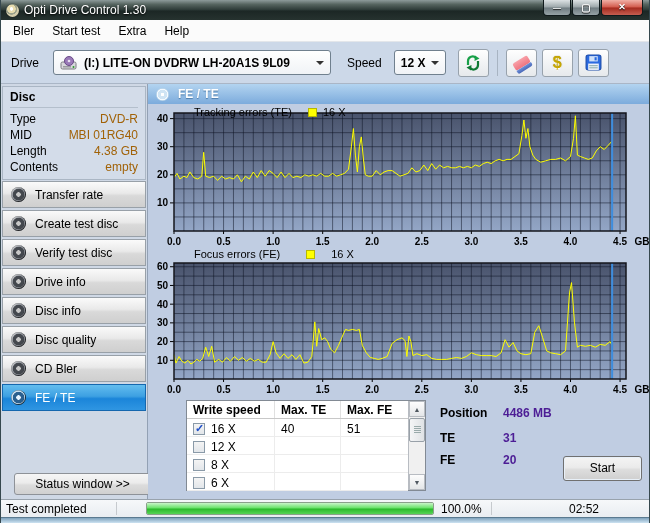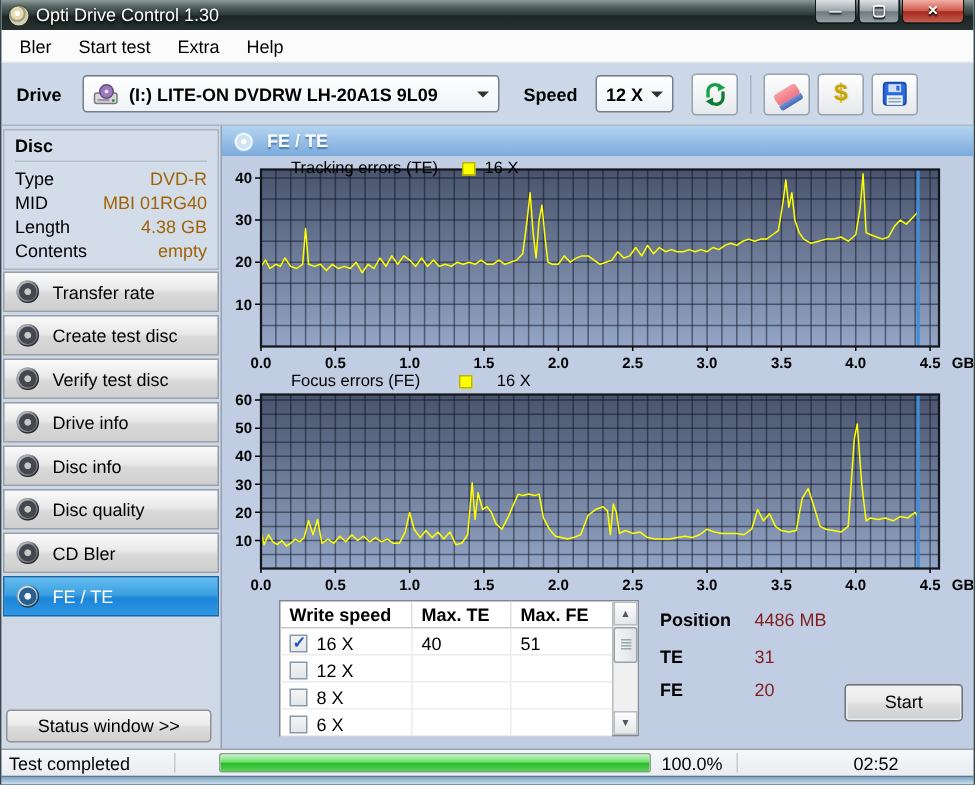--- a/index.html
+++ b/index.html
@@ -30,21 +30,21 @@
   .win-btn.close::before { content:"✕"; }
 
   
   .menubar { height:22px; background:#fbfbfb; border-bottom:1px solid #e3e6ea;
     display:flex; align-items:center; padding-left:3px; }
   .menu-item { padding:3px 9px; }
 
   
   .toolbar { height:42px; background:#ccd8e8; border-bottom:1px solid #aab6c6;
     display:flex; align-items:center; }
-  .tool-label { font-weight:bold; }
+  .tool-label { font-weight:normal; }
   .combo { height:25px; background:linear-gradient(180deg,#ffffff,#f0f3f6); border:1px solid #70808e;
     border-radius:3px; display:flex; align-items:center; padding:0 6px; }
   .combo .arrow { width:0; height:0; border-left:4px solid transparent; border-right:4px solid transparent;
     border-top:4px solid #333; margin-left:auto; }
   .drive-combo { width:278px; margin-left:14px; font-weight:bold; }
   .speed-combo { width:52px; margin-left:12px; font-weight:bold; }
   .tool-btn { width:31px; height:28px; border:1px solid #98a2ac; border-radius:3px;
     background:linear-gradient(180deg,#fefefe,#e6e9ec); display:flex; align-items:center; justify-content:center; }
   .tool-sep { width:1px; height:26px; background:#a8b4c2; margin:0 8px; }
   .drive-ico { display:inline-block; margin-right:6px; }
@@ -64,21 +64,21 @@
   .side-btns { margin-top:1px; }
   .side-btn { height:27px; margin:0 1px 2px 1px; border:1px solid #98a0a8; 
     background:linear-gradient(180deg,#fafafa,#e9e9e9 45%,#d9d9d9 55%,#cfcfcf);
     display:flex; align-items:center; padding-left:8px; cursor:default; }
   .side-btn.selected { border-color:#1567ae; color:#fff;
     background:linear-gradient(180deg,#63bdef,#3da0e2 45%,#1b85d9 55%,#2f96e2); }
   .disc-ico { width:15px; height:15px; border-radius:50%; margin-right:9px; flex:none;
     background:radial-gradient(circle, #c8c8c8 0 2px, #44484e 2.5px 5.5px, #8a8e95 6px 6.5px, #3c4046 7px);
     box-shadow: inset -1px -1px 1px rgba(0,0,0,.45), inset 1px 1px 1px rgba(255,255,255,.55); }
   .side-btn.selected .disc-ico { background:radial-gradient(circle, #e8f4ff 0 2px, #2a5f8e 2.5px 5.5px, #bcd8ee 6px 6.5px, #24506e 7px); }
-  .statuswin-btn { position:absolute; left:3px; bottom:4px; width:137px; height:22px;
+  .statuswin-btn { position:absolute; left:13px; bottom:4px; width:137px; height:22px;
     border:1px solid #8e9298; border-radius:3px; text-align:center; line-height:20px;
     background:linear-gradient(180deg,#f6f6f6,#ebebeb 45%,#dcdcdc 55%,#d0d0d0); }
 
   .mainpanel { position:relative; flex:1; background:#c0cde2; }
   .panel-header { height:20px; display:flex; align-items:center; padding-left:8px;
     background:linear-gradient(180deg,#b3d4f0,#7cabdc); color:#fff; font-weight:bold;
     text-shadow:0 1px 1px #4a7aa8; }
   .hdr-ico { width:13px; height:13px; border-radius:50%; margin-right:9px;
     background:radial-gradient(circle, #ffffff 0 1.5px, #cfe4f4 2px 4.5px, #f4faff 5px 5.5px, #bcd6ea 6px); }
 
@@ -104,21 +104,21 @@
   .sc-btn { position:absolute; left:0; width:16px; height:16px; background:linear-gradient(180deg,#fdfdfd,#e4e6e8);
     border:1px solid #b8bcc2; display:flex; align-items:center; justify-content:center; font-size:7px; color:#505860; }
   .sc-up { top:0; } .sc-down { bottom:0; }
   .sc-thumb { position:absolute; left:0; top:17px; width:16px; height:24px; border:1px solid #98a0a8; border-radius:2px;
     background:linear-gradient(90deg,#f4f5f6,#dfe2e5); }
   .sc-thumb::after { content:""; position:absolute; left:4px; top:9px; width:7px; height:1px;
     box-shadow:0 0 0 #888, 0 2px 0 #9aa, 0 4px 0 #9aa, 0 -2px 0 #9aa; background:#9aa; }
 
   .info-row { position:absolute; display:flex; }
   .info-label { width:63px; font-weight:bold; }
-  .info-val { color:#7f1d1d; font-weight:normal; }
+  .info-val { color:#4c1d95; font-weight:bold; }
   .start-btn { position:absolute; left:415px; top:372px; width:79px; height:25px;
     border:1px solid #707070; border-radius:3px; text-align:center; line-height:23px;
     background:linear-gradient(180deg,#f4f4f4,#ebebeb 45%,#dddddd 55%,#cfcfcf);
     box-shadow:0 0 0 1px #e8f0f8 inset; }
 
   
   .statusbar { position:relative; height:18px; background:linear-gradient(180deg,#f6f8fa,#e9edf1);
     border-top:1px solid #98a2ac; font-size:12px; }
   .sb-sep { position:absolute; top:2px; bottom:2px; width:1px; background:#c6cace; }
   .sb-status { position:absolute; left:5px; top:2px; }

